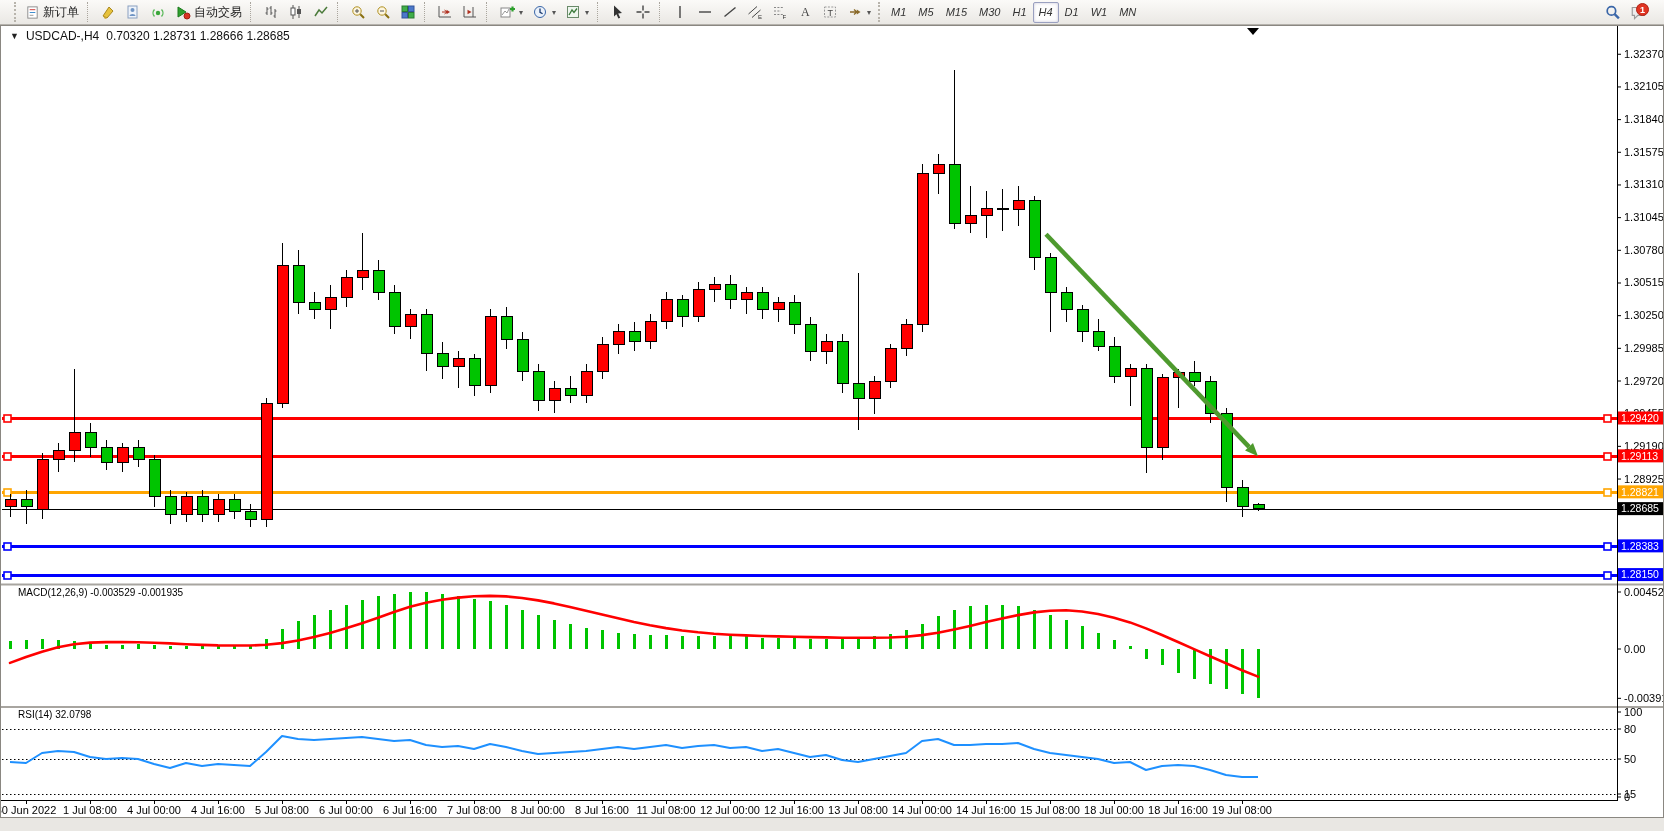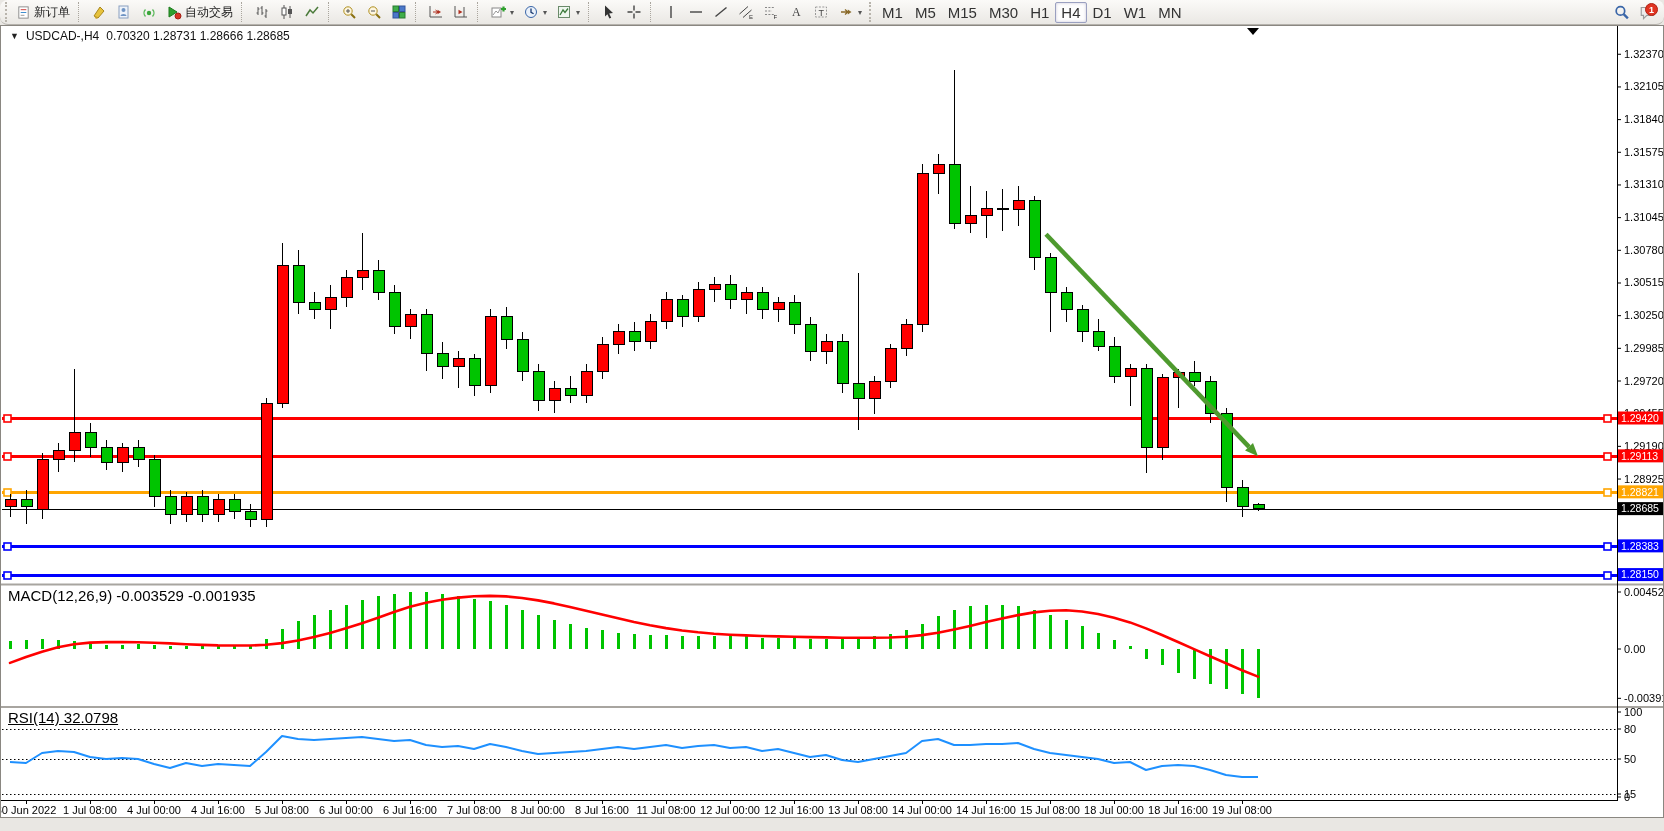--- a/index.html
+++ b/index.html
@@ -5,51 +5,51 @@
   * { box-sizing: border-box; }
   html,body { margin:0; padding:0; }
   body {
     width:1664px; height:831px; overflow:hidden; position:relative;
     background:#e9e7e3; font-family:"Liberation Sans", sans-serif;
   }
   .toolbar {
     position:absolute; top:0; left:0; width:1664px; height:25px;
     background:linear-gradient(#fbfaf8,#eae8e4);
     border-bottom:1px solid #b5b2ac;
-    display:flex; align-items:center; padding:0 3px; gap:1px; z-index:10;border-radius:8px;
+    display:flex; align-items:center; padding:0 12px; gap:1px; z-index:10;
   }
   .tb-btn {
     height:21px; min-width:22px; display:flex; align-items:center; justify-content:center;
     gap:3px; padding:0 3px; border:1px solid transparent; border-radius:2px;
     font-size:12px; color:#1c1c1c; cursor:default; white-space:nowrap;
   }
   .tb-btn.active { background:#fdfdfd; border-color:#9aa0c0; box-shadow:inset 0 0 3px #c8c6d8; }
-  .tf-btn { font-size:15px; color:#333; padding:0 5px; }
+  .tf-btn { font-size:11px; color:#333; padding:0 5px;font-style:italic; }
   .tb-sep { width:5px; height:20px; border-left:1px dotted #aaa69e; margin:0 3px; }
   .tb-grip { width:4px; height:20px; border-left:2px dotted #b8b4ac; margin:0 2px; }
   .dd { font-size:8px; color:#555; margin-left:1px; }
   .tb-spacer { flex:1; }
   .badge {
     position:absolute; top:1px; right:2px; width:13px; height:13px; border-radius:50%;
     background:#e03422; color:#fff; font-size:9px; font-weight:bold;
     display:flex; align-items:center; justify-content:center; border:1px solid #b02214;
   }
   .chat-wrap { position:relative; width:26px; height:22px; }
   .chart-window {
     position:absolute; top:25px; left:0; width:1664px; height:793px;
     background:#fff; border:1px solid #8a8781;
   }
   .chart-title {
     position:absolute; top:3px; left:9px; z-index:3; font-size:12px; color:#111;
     display:flex; align-items:center; gap:7px;
   }
   .chart-title .tri { font-size:9px; color:#222; }
-  .pane-label { position:absolute; left:7px; z-index:3; font-size:15px; color:#000; }
+  .pane-label { position:absolute; left:17px; z-index:3; font-size:10px; color:#000; }
   #macd-label { top:561px; }
-  #rsi-label { top:683px;text-decoration:underline; }
+  #rsi-label { top:683px; }
   #chart-svg { position:absolute; top:0; left:0; }
   .ico { display:block; }
 </style>
 </head>
 <body>
 
 <div class="toolbar">
   <div class="tb-grip"></div>
 
   <div class="tb-btn">

